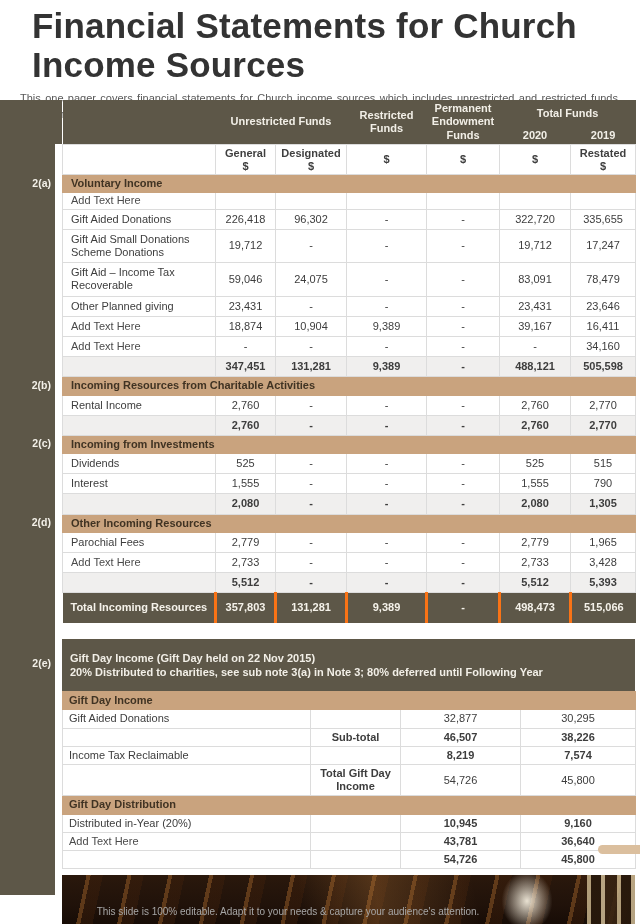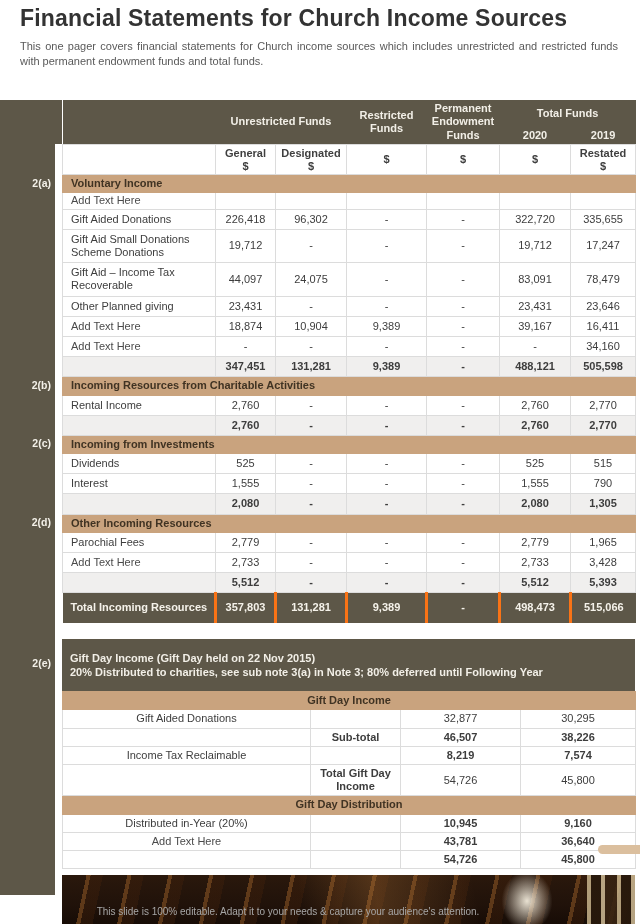--- a/index.html
+++ b/index.html
@@ -1,20 +1,20 @@
 <!DOCTYPE html>
 <html><head>
 <meta charset="utf-8">
 <style>
   html,body{margin:0;padding:0;background:#fff;}
   .page{position:relative;width:640px;height:924px;overflow:hidden;background:#fff;
         font-family:"Liberation Sans",sans-serif;color:#3d3d3d;}
 
   
-  .title{margin:6px 20px 0 20px;width:580px;font-size:23px;line-height:1.12;
+  .title{margin:6px 20px 0 32px;width:580px;font-size:35px;line-height:1.12;
          font-weight:bold;color:#333;letter-spacing:.2px;}
   .subtitle{margin:7px 20px 0 20px;width:598px;font-size:11px;line-height:1.4;
             color:#595959;text-align:justify;}
 
   
   .sidebar{position:absolute;left:0;top:100px;width:55px;height:795px;background:#5d5748;}
   .hdr-bridge{position:absolute;left:55px;top:100px;width:7px;height:44px;background:#5d5748;}
   .side-label{position:absolute;left:0;width:51px;text-align:right;font-size:10.5px;
               font-weight:bold;color:#f3f0e8;}
 
@@ -49,21 +49,21 @@
   .placeholder{color:#4a4a4a;}
 
   
   .gift-wrap{margin-top:16px;}
   .gift-header{background:#5d5748;color:#f2efe7;font-weight:bold;font-size:11px;
                line-height:1.3;padding:12px 8px;width:557px;}
   .gt tr.gsubhead td{border:1px solid #dcdcdc;background:#fff;color:#bd9770;
                      font-weight:bold;text-align:center;white-space:pre-line;
                      line-height:1.2;padding:2px;height:24px;}
   .gt td.sub{text-align:center;font-weight:bold;white-space:normal;}
-  .gt tr td{padding:2px 6px;text-align:center;}
+  .gt tr td{padding:2px 6px;}
   .gt tr.bold-vals td.val{font-weight:bold;}
 
   
   .photo{position:relative;margin-top:6px;width:573px;height:55px;overflow:hidden;
     background:
       radial-gradient(ellipse 34px 40px at 465px 26px, rgba(243,236,220,.95), rgba(243,236,220,0) 75%),
       linear-gradient(78deg, rgba(0,0,0,0) 42%, rgba(190,125,60,.28) 55%, rgba(0,0,0,0) 72%),
       repeating-linear-gradient(102deg, rgba(0,0,0,0) 0 24px, rgba(155,95,40,.5) 24px 28px, rgba(70,35,12,.35) 28px 40px),
       linear-gradient(180deg,#2a180c 0%,#20120a 55%,#140a04 100%);}
   .photo .windows{position:absolute;right:0;top:0;width:48px;height:55px;
@@ -156,21 +156,21 @@
             <td class="lbl">Gift Aid Small Donations Scheme Donations</td>
             <td class="val">19,712</td>
             <td class="val">-</td>
             <td class="val">-</td>
             <td class="val">-</td>
             <td class="val">19,712</td>
             <td class="val">17,247</td>
           </tr>
           <tr class="row-data">
             <td class="lbl">Gift Aid – Income Tax Recoverable</td>
-            <td class="val">44,097</td>
+            <td class="val">59,046</td>
             <td class="val">24,075</td>
             <td class="val">-</td>
             <td class="val">-</td>
             <td class="val">83,091</td>
             <td class="val">78,479</td>
           </tr>
           <tr class="row-data">
             <td class="lbl">Other Planned giving</td>
             <td class="val">23,431</td>
             <td class="val">-</td>

